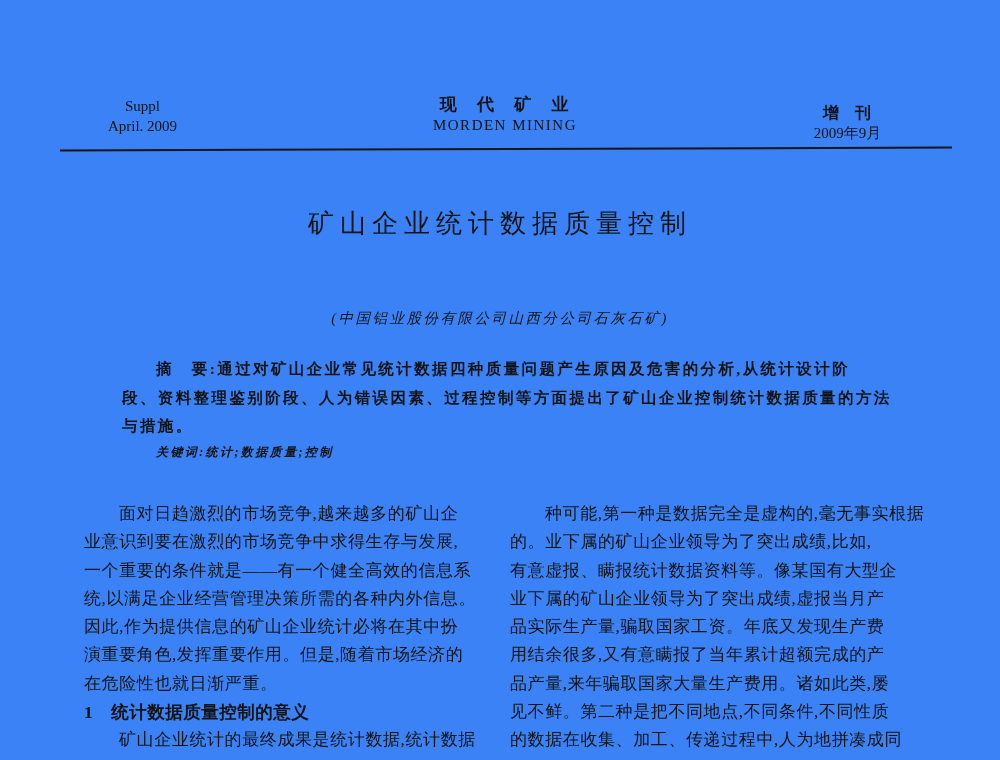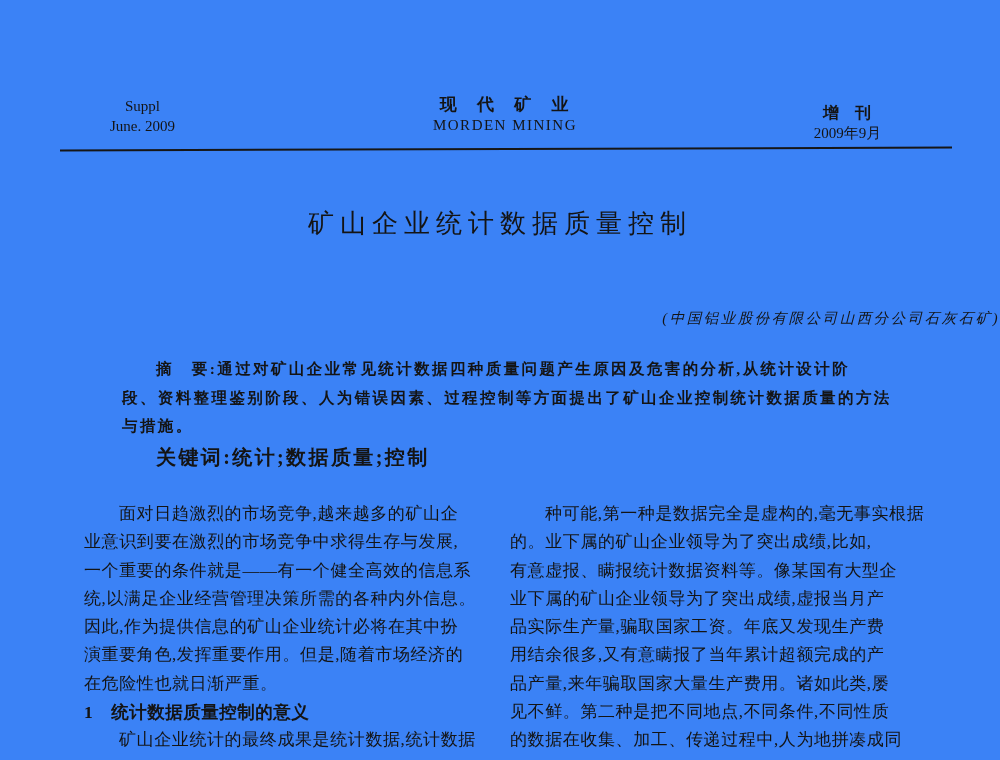--- a/index.html
+++ b/index.html
@@ -39,34 +39,34 @@
   .title {
     position: absolute; left: 0; top: 206px; width: 100%;
     text-align: center; font-size: 26px; font-weight: normal; letter-spacing: 6px;
   }
   .author {
     position: absolute; left: 0; top: 283px; width: 100%;
     text-align: center; font-size: 16px; letter-spacing: 6px; font-weight: 600;
   }
   .affil {
     position: absolute; left: 0; top: 309px; width: 100%;
-    text-align: right; font-size: 14.5px; letter-spacing: 2.5px; font-style: italic;
+    text-align: center; font-size: 14.5px; letter-spacing: 2.5px; font-style: italic;
   }
 
   
   .abstract {
     position: absolute; left: 122px; top: 355px; width: 770px;
     font-size: 15.5px; font-weight: bold; letter-spacing: 2.4px; line-height: 28.5px;
     white-space: nowrap;
   }
   .abstract .abs-line:first-child { text-indent: 34px; }
   .keywords {
     position: absolute; left: 122px; top: 444px; width: 770px;
-    font-size: 20px; font-weight: bold; letter-spacing: 2.4px;
-    text-indent: 34px; white-space: nowrap;
+    font-size: 12px; font-weight: bold; letter-spacing: 2.4px;
+    text-indent: 34px; white-space: nowrap; font-style: italic;
   }
 
   
   .col {
     position: absolute; top: 500px; width: 414px;
     font-size: 17px; line-height: 28.3px; letter-spacing: 0.6px;
     font-weight: 500; white-space: nowrap;
   }
   .col-left  { left: 84px; }
   .col-right { left: 510px; }
@@ -74,21 +74,21 @@
   .sec-heading { font-weight: bold; font-size: 17.5px; letter-spacing: 0.5px; }
   .bline.indent { text-indent: 35px; }
 </style>
 </head>
 <body>
 
 <div class="page">
 
   <div class="h-left">
     <div>Suppl</div>
-    <div>June. 2009</div>
+    <div>April. 2009</div>
   </div>
 
   <div class="h-center">
     <div class="jcn">现 代 矿 业</div>
     <div class="jen">MORDEN MINING</div>
   </div>
 
   <div class="h-right">
     <div class="zk">增 刊</div>
     <div>2009年9月</div>

